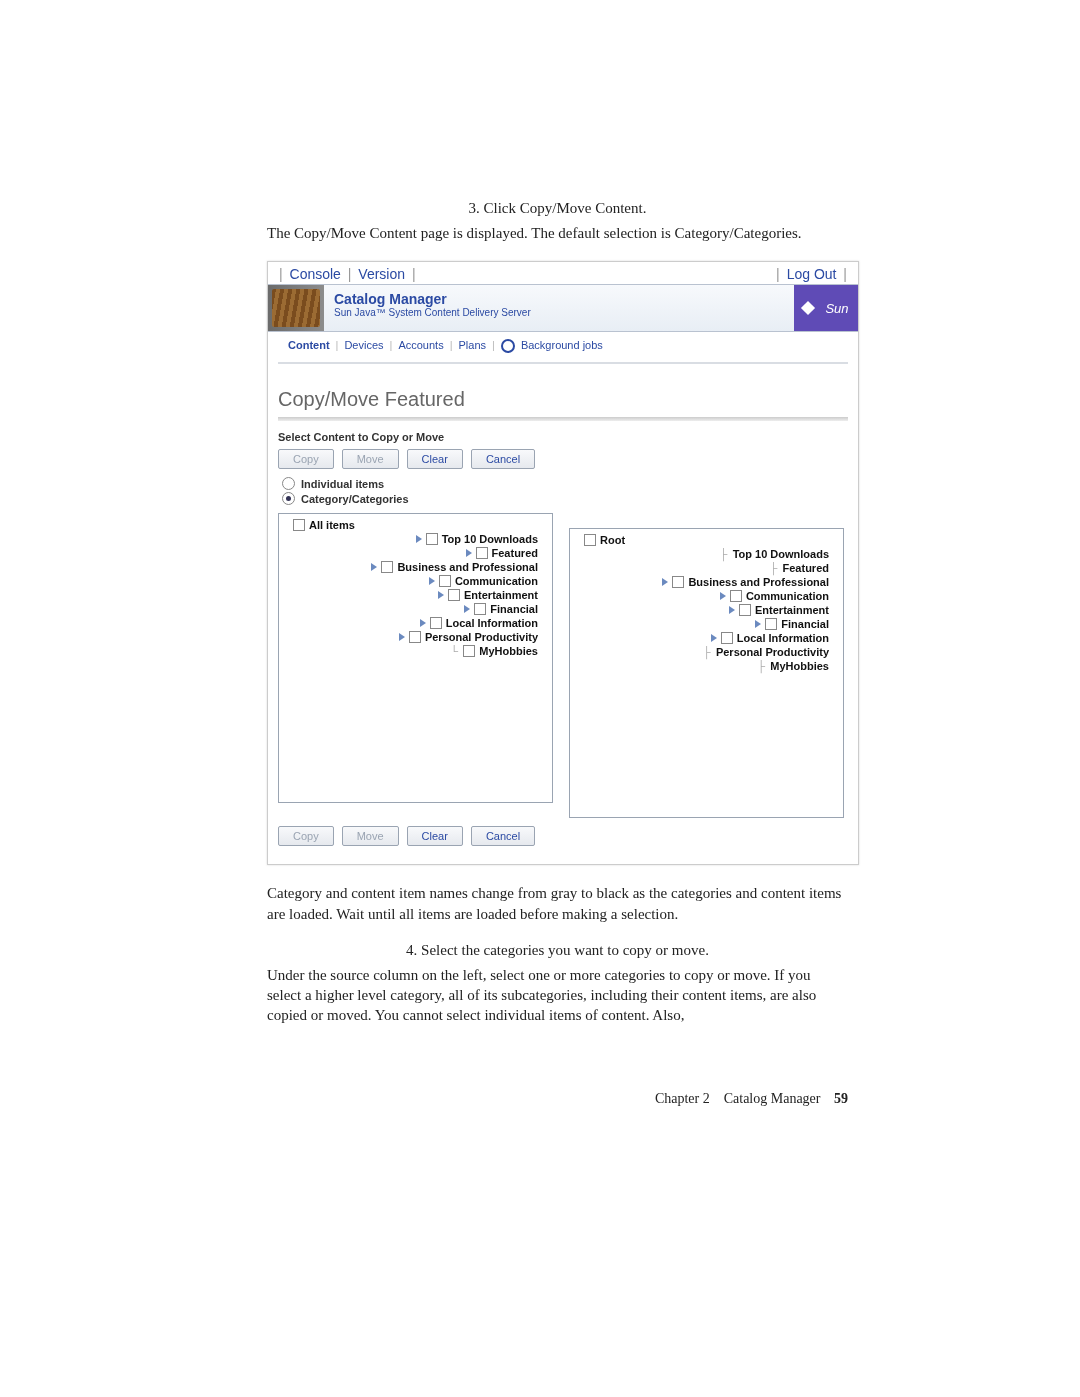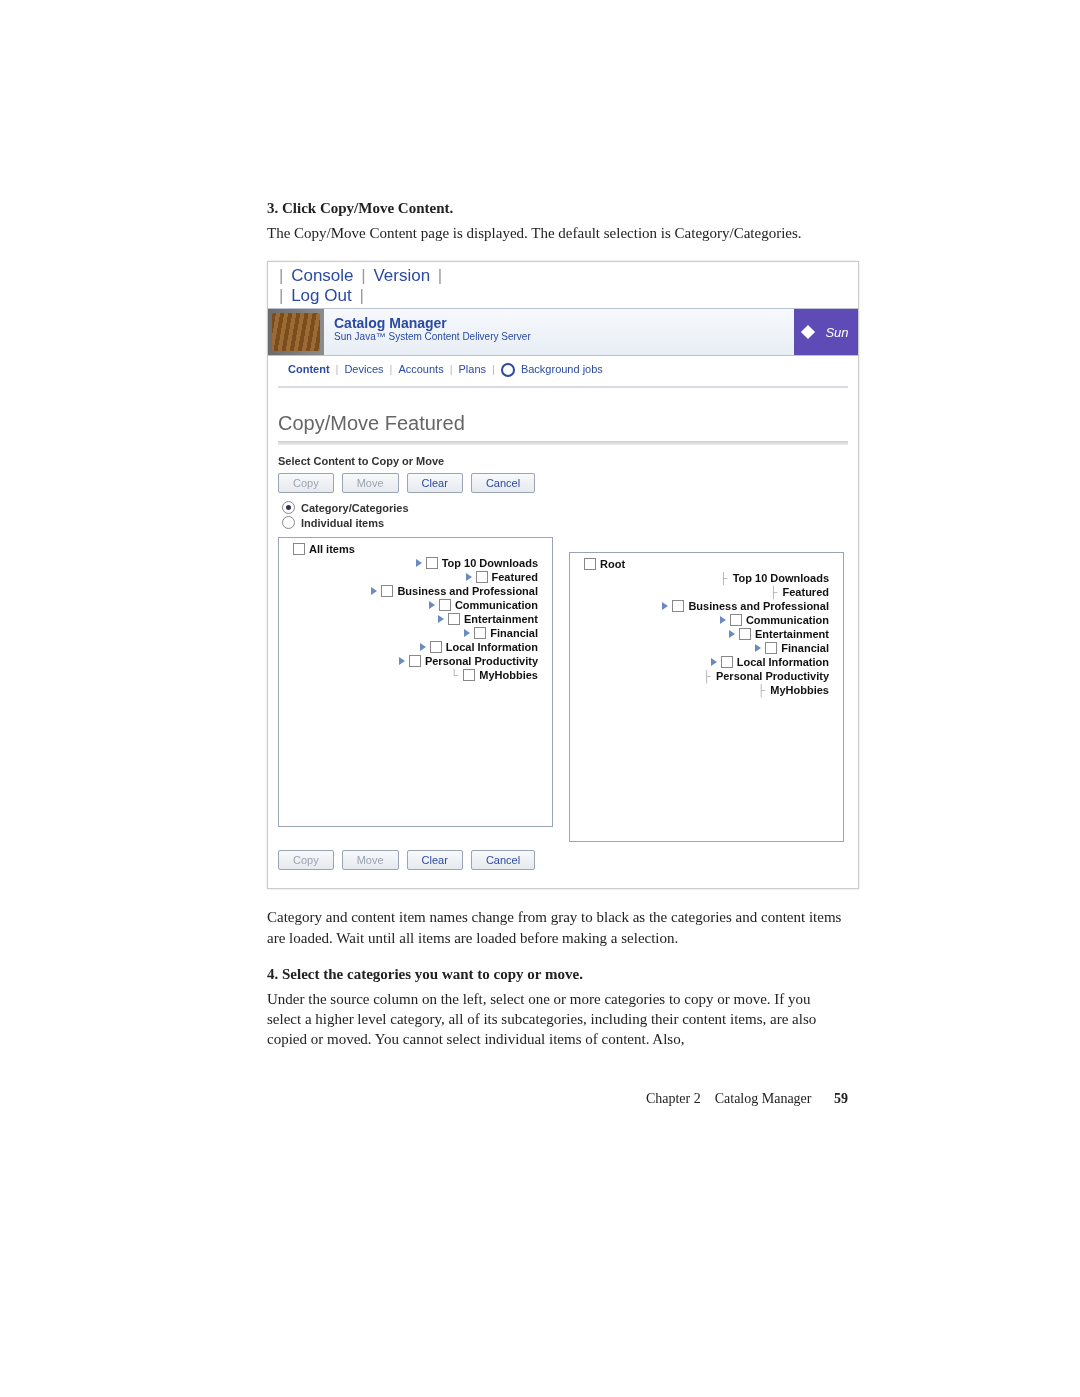--- a/index.html
+++ b/index.html
@@ -10,45 +10,45 @@
     background: #fff;
   }
   .page {
     width: 1080px;
     height: 1397px;
     position: relative;
     box-sizing: border-box;
     padding: 200px 232px 0 267px;
   }
   .step-head {
-    font-weight: bold;
+    font-weight: normal;
     font-size: 15px;
     margin-bottom: 6px;
+    text-align: center;
   }
   .body-text {
     font-size: 15px;
     line-height: 1.35;
     margin-bottom: 18px;
   }
   .screenshot {
     width: 590px;
     border: 1px solid #ccc;
     margin: 16px 0 18px 0;
     font-family: Arial, Helvetica, sans-serif;
     font-size: 11px;
     color: #333;
     box-shadow: 0 0 2px rgba(0,0,0,0.15);
     background: #fff;
   }
   .topbar {
     display: flex;
     justify-content: space-between;
     padding: 4px 8px 2px 8px;
-    font-size: 17px;
-    flex-direction: column;
+    font-size: 14px;
   }
   .topbar .links a, .topbar .logout a {
     color: #2b4aa3;
     text-decoration: none;
     cursor: default;
   }
   .topbar .sep { color: #999; margin: 0 3px; }
   .header-band {
     display: flex;
     align-items: stretch;
@@ -184,21 +184,21 @@
   }
   .cbox {
     width:10px;height:10px;border:1px solid #888;background:#fff;display:inline-block;
   }
   .footer {
     position:absolute;
     bottom:290px;
     right:232px;
     font-size:14px;
   }
-  .footer .pg { font-weight:bold; margin-left:19px;}
+  .footer .pg { font-weight:bold; margin-left:10px;}
 </style>
 </head>
 <body>
 
 <div class="page">
 
   <div class="step-head">
     <span>3.</span>
     <span>Click Copy/Move Content.</span>
   </div>
@@ -252,28 +252,28 @@
       <div class="section-label">Select Content to Copy or Move</div>
 
       <div class="btn-row">
         <span class="btn disabled">Copy</span>
         <span class="btn disabled">Move</span>
         <span class="btn">Clear</span>
         <span class="btn">Cancel</span>
       </div>
 
       <div class="radio-row">
+        <span class="radio"></span>
+        <span>Individual items</span>
+      </div>
+      <div class="radio-row">
         <span class="radio">
             <span class="dot"></span>
           </span>
         <span>Category/Categories</span>
-      </div>
-      <div class="radio-row">
-        <span class="radio"></span>
-        <span>Individual items</span>
       </div>
 
       <div class="tree-container">
         <div class="tree-panel" id="left-panel">
           <div class="tree-row">
             <span class="cbox"></span>
             <span>All items</span>
           </div>
         <div class="tree-row indent">
               <span class="expander"></span>

